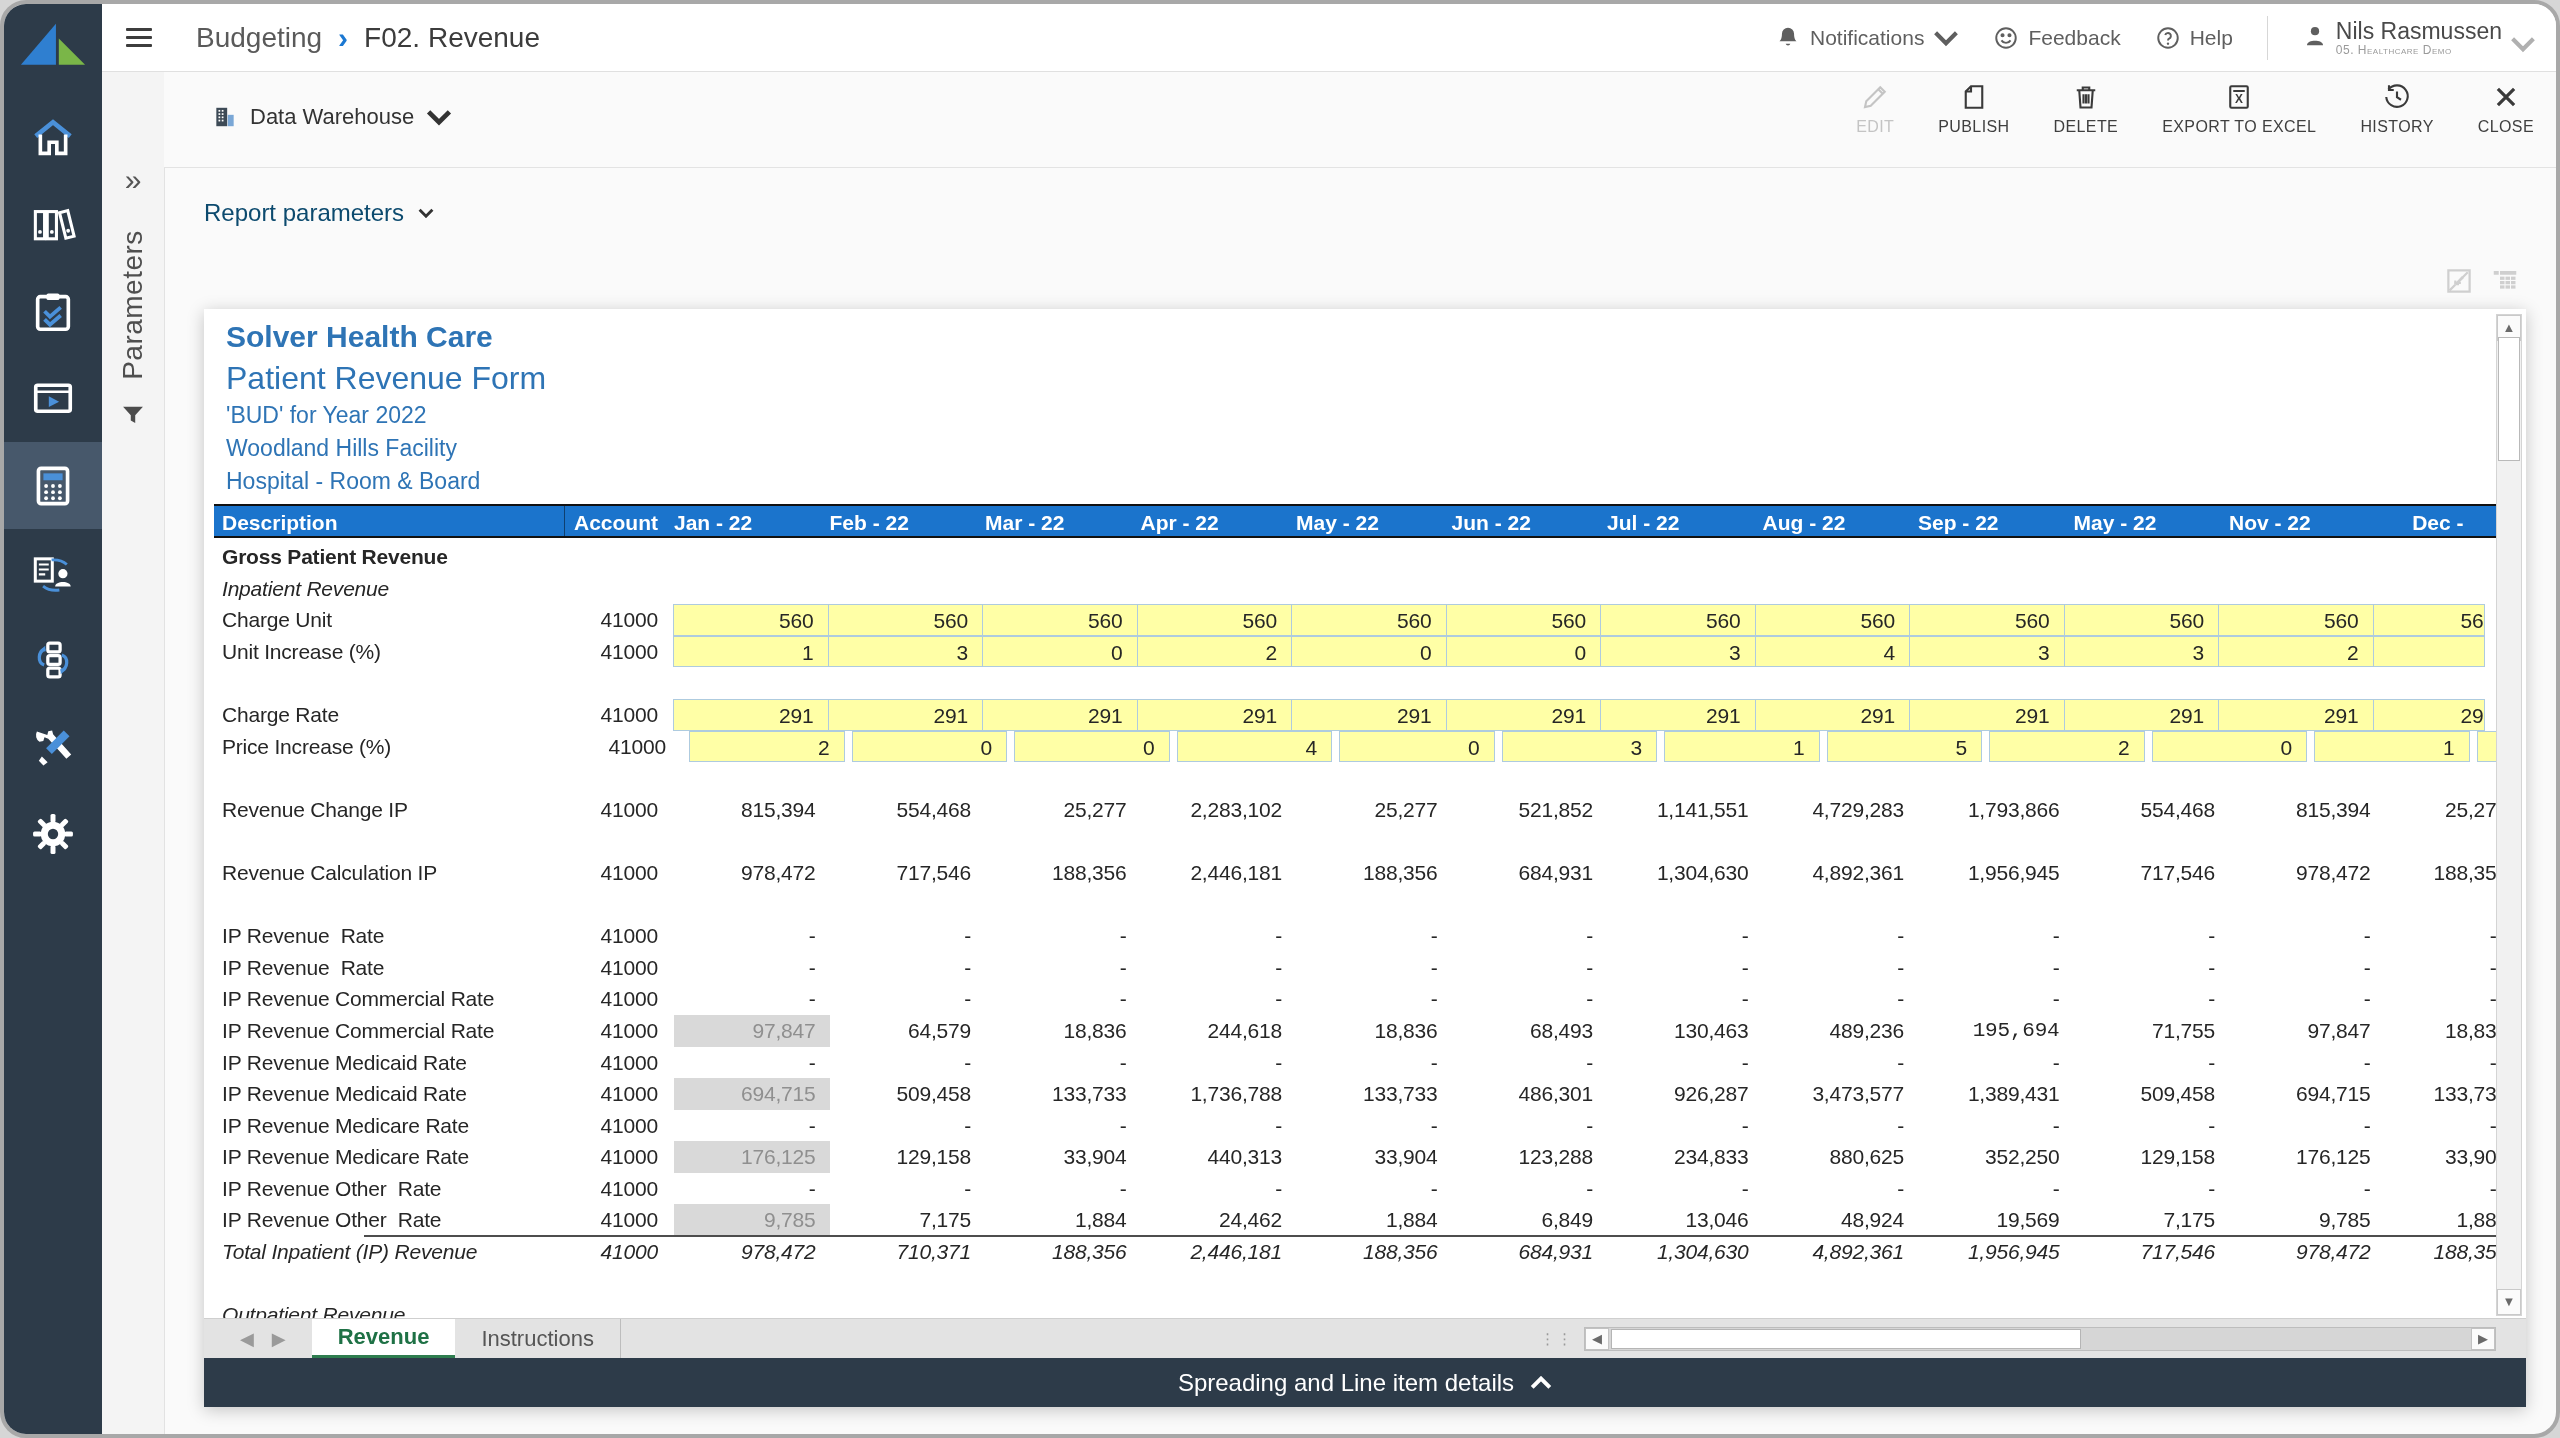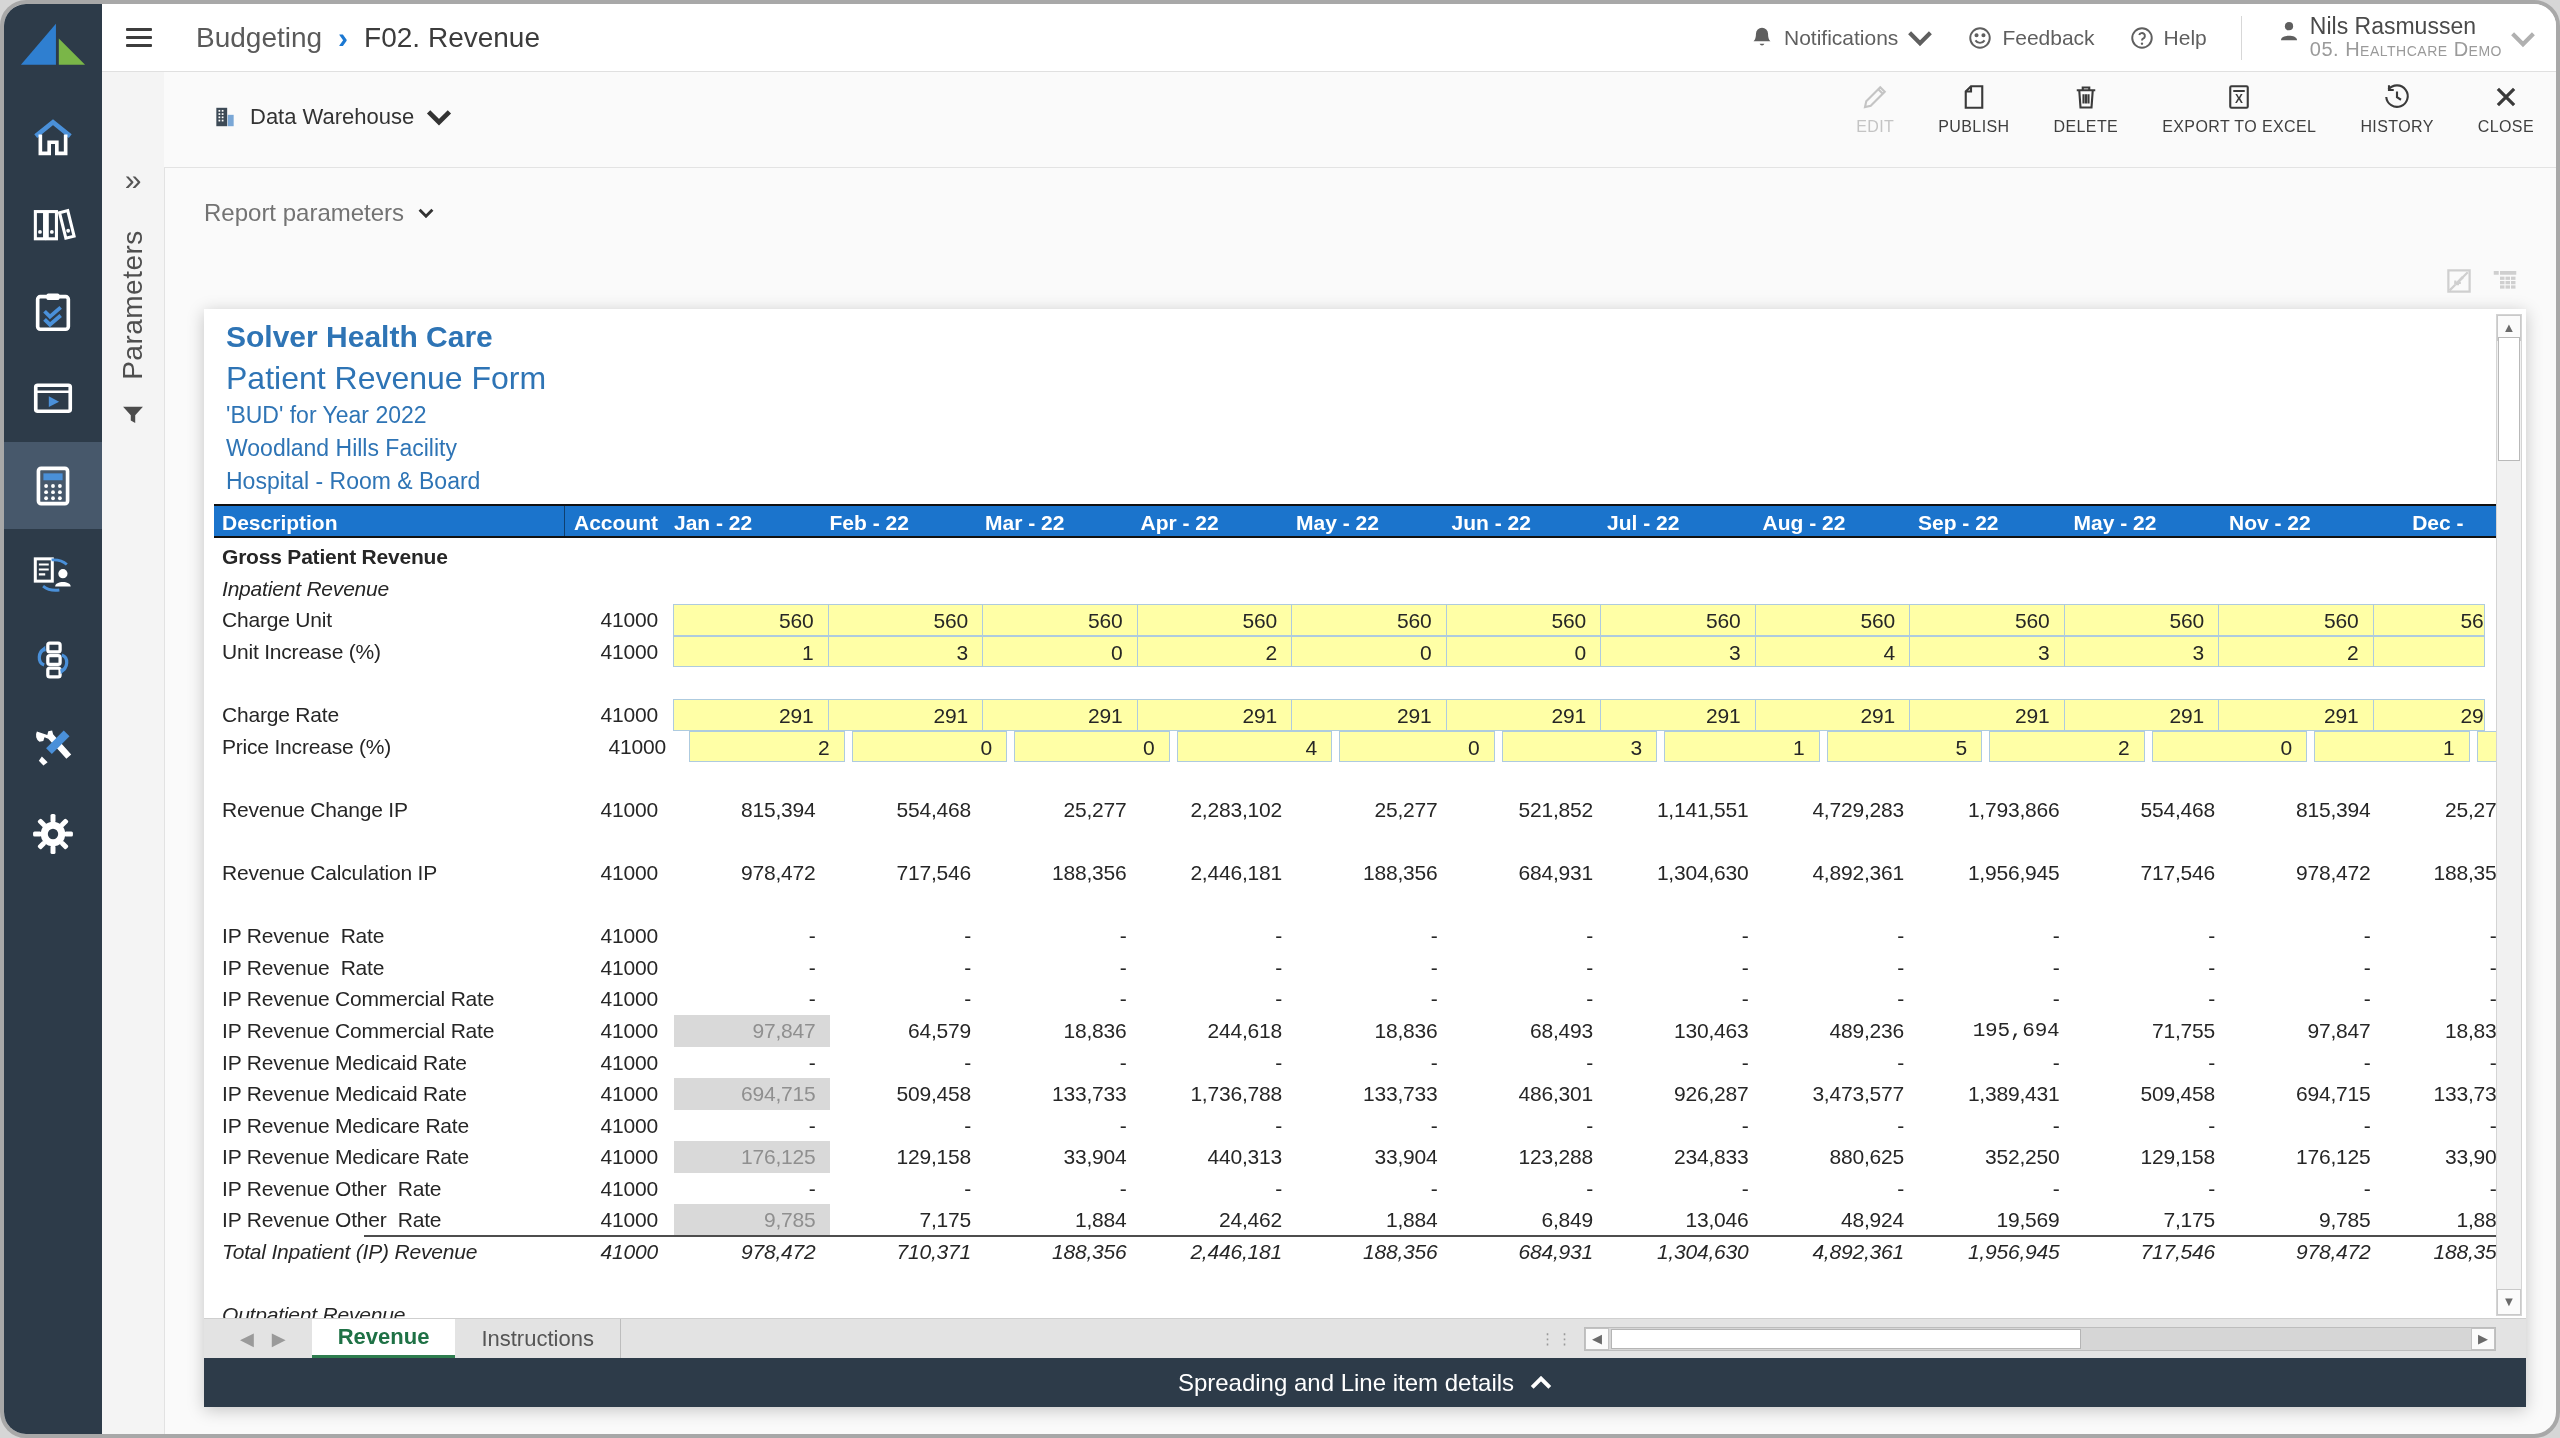--- a/index.html
+++ b/index.html
@@ -28,33 +28,33 @@
   .crumb .sep{color:#1b78d2;font-size:30px;font-weight:bold;}
   .crumb .leaf{color:#3c3c3c;}
   .top-right{margin-left:auto;display:flex;align-items:center;gap:34px;padding-right:20px;color:#5f5f5f;font-size:21px;}
   .tr-item{display:flex;align-items:center;gap:9px;cursor:pointer;}
   .tr-item svg{width:26px;height:26px;}
   .chev{width:16px;height:10px;}
   .divider{width:1px;height:44px;background:#d7d7d7;}
   .user{display:flex;align-items:flex-start;gap:8px;cursor:pointer;}
   .user svg{width:26px;height:26px;margin-top:4px;}
   .uname{font-size:23px;color:#4a4a4a;line-height:24px;}
-  .utenant{font-size:20px;color:#9a9a9a;font-variant:small-caps;letter-spacing:.5px;}
+  .utenant{font-size:12px;color:#9a9a9a;font-variant:small-caps;letter-spacing:.5px;}
   
   .toolrow{position:absolute;left:160px;top:68px;right:0;height:95px;border-bottom:1px solid #e3e3e3;background:#fafafa;}
   .dw{position:absolute;left:48px;top:32px;display:flex;align-items:center;gap:12px;font-size:22px;color:#333;cursor:pointer;}
   .dw svg{width:26px;height:26px;}
   .actions{position:absolute;right:22px;top:10px;display:flex;gap:44px;}
   .action{display:flex;flex-direction:column;align-items:center;gap:6px;cursor:pointer;color:#3a3a3a;}
   .action svg{width:30px;height:30px;}
   .action .albl{font-size:16px;letter-spacing:.4px;color:#3f3f3f;white-space:nowrap;}
   .action.disabled{color:#c4c4c4;cursor:default;}
   .action.disabled .albl{color:#c4c4c4;}
   
-  .rp{position:absolute;left:200px;top:195px;display:flex;align-items:center;gap:14px;font-size:24px;color:#737373;cursor:pointer;}
+  .rp{position:absolute;left:200px;top:195px;display:flex;align-items:center;gap:14px;font-size:24px;color:#0c4a6e;cursor:pointer;}
   .mini-icons{position:absolute;right:36px;top:262px;display:flex;gap:16px;}
   .mini-icons svg{width:30px;height:30px;cursor:pointer;}
   
   .panel{position:absolute;left:200px;top:305px;width:2322px;height:1098px;background:#fff;
          box-shadow:0 3px 16px rgba(0,0,0,.22);}
   .titles{position:absolute;left:22px;top:8px;color:#2e74b5;}
   .t1{font-size:30px;font-weight:bold;line-height:40px;}
   .t2{font-size:32px;line-height:42px;}
   .t3{font-size:23px;line-height:33px;}
   

